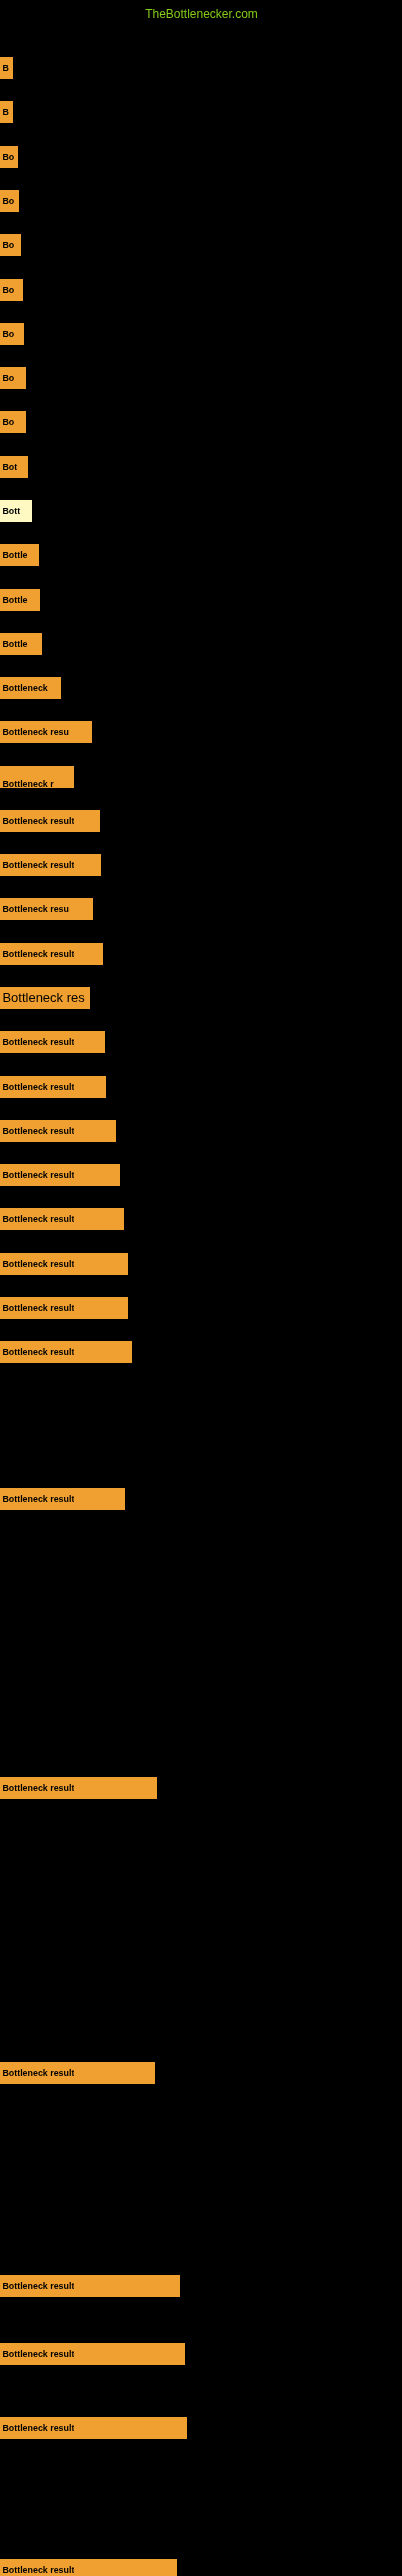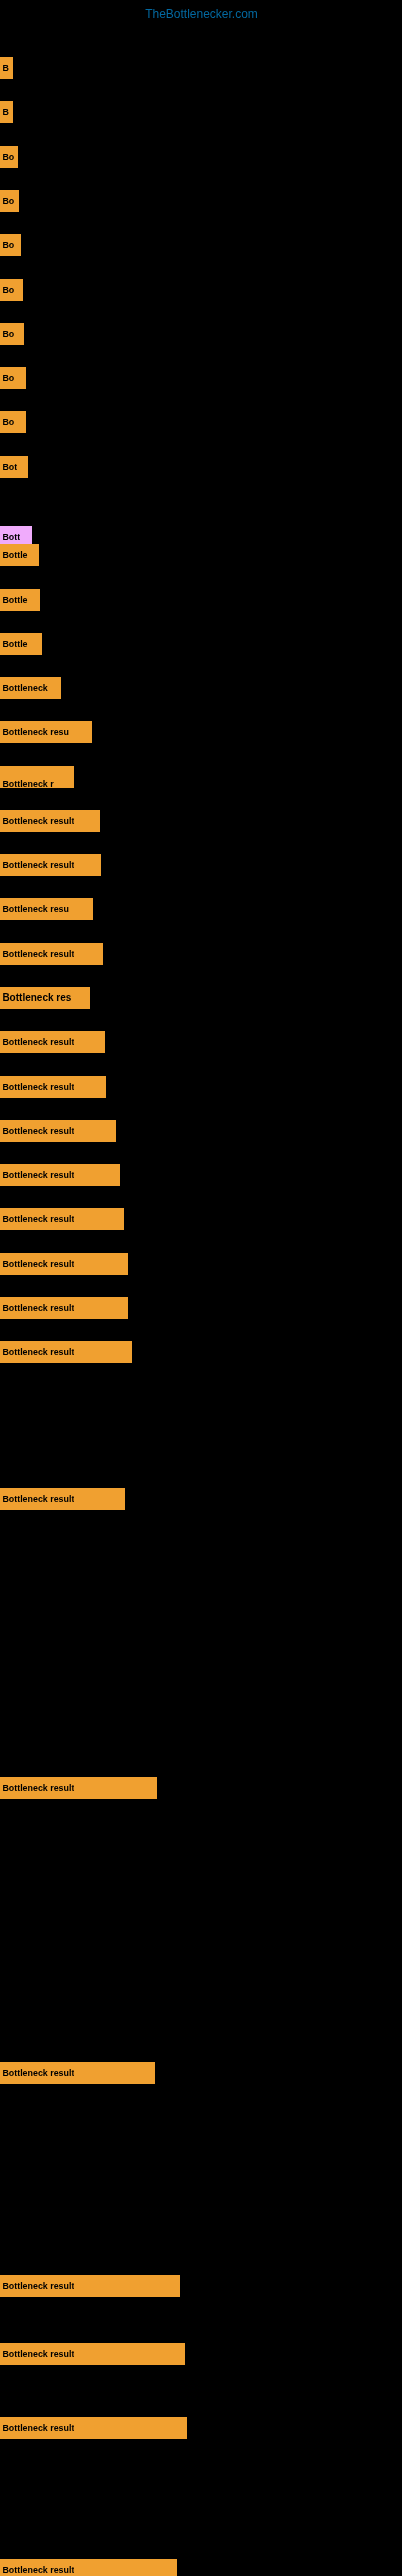--- a/index.html
+++ b/index.html
@@ -14,21 +14,21 @@
       min-height: 2576px;
       font-family: Arial, sans-serif;
       position: relative;
       overflow-x: hidden;
     }
   </style>
 </head>
 <body>
 
 <div style="text-align:center; padding: 6.4px 0 3.2px 0;">
-  <span style="color:#0369a1; font-size:12px; font-family:Arial,sans-serif;">TheBottlenecker.com</span>
+  <span style="color:#84cc16; font-size:12px; font-family:Arial,sans-serif;">TheBottlenecker.com</span>
 </div>
 
 <div style="position:relative; width:403px; height:2576px;">
 <div style="position: absolute; top: 32px; left: 0px; width: 13px; height: 22.5px; background-color: rgb(240, 160, 48); display: flex; align-items: center; padding: 0px 2.4px; overflow: hidden;">
       <span style="color: rgb(0, 0, 0); font-size: 8.9px; font-weight: bold; font-family: Arial, sans-serif; white-space: nowrap; overflow: hidden;">B</span>
     </div>
     <div style="position: absolute; top: 76px; left: 0px; width: 13px; height: 22.5px; background-color: rgb(240, 160, 48); display: flex; align-items: center; padding: 0px 2.4px; overflow: hidden;">
       <span style="color: rgb(0, 0, 0); font-size: 8.9px; font-weight: bold; font-family: Arial, sans-serif; white-space: nowrap; overflow: hidden;">B</span>
     </div>
     <div style="position: absolute; top: 121px; left: 0px; width: 17.7px; height: 22.5px; background-color: rgb(240, 160, 48); display: flex; align-items: center; padding: 0px 2.4px; overflow: hidden;">
@@ -48,21 +48,21 @@
     </div>
     <div style="position: absolute; top: 342px; left: 0px; width: 26px; height: 22.5px; background-color: rgb(240, 160, 48); display: flex; align-items: center; padding: 0px 2.4px; overflow: hidden;">
       <span style="color: rgb(0, 0, 0); font-size: 8.9px; font-weight: bold; font-family: Arial, sans-serif; white-space: nowrap; overflow: hidden;">Bo</span>
     </div>
     <div style="position: absolute; top: 386px; left: 0px; width: 26px; height: 22.5px; background-color: rgb(240, 160, 48); display: flex; align-items: center; padding: 0px 2.4px; overflow: hidden;">
       <span style="color: rgb(0, 0, 0); font-size: 8.9px; font-weight: bold; font-family: Arial, sans-serif; white-space: nowrap; overflow: hidden;">Bo</span>
     </div>
     <div style="position: absolute; top: 431px; left: 0px; width: 28px; height: 22.5px; background-color: rgb(240, 160, 48); display: flex; align-items: center; padding: 0px 2.4px; overflow: hidden;">
       <span style="color: rgb(0, 0, 0); font-size: 8.9px; font-weight: bold; font-family: Arial, sans-serif; white-space: nowrap; overflow: hidden;">Bot</span>
     </div>
-    <div style="position: absolute; top: 501px; left: 0px; width: 32px; height: 22.5px; background-color: #f0abfc; display: flex; align-items: center; padding: 0px 2.4px; overflow: hidden;">
+    <div style="position: absolute; top: 475px; left: 0px; width: 32px; height: 22.5px; background-color: #fef9c3; display: flex; align-items: center; padding: 0px 2.4px; overflow: hidden;">
       <span style="color: rgb(0, 0, 0); font-size: 8.9px; font-weight: bold; font-family: Arial, sans-serif; white-space: nowrap; overflow: hidden;">Bott</span>
     </div>
     <div style="position: absolute; top: 519px; left: 0px; width: 39px; height: 22.5px; background-color: rgb(240, 160, 48); display: flex; align-items: center; padding: 0px 2.4px; overflow: hidden;">
       <span style="color: rgb(0, 0, 0); font-size: 8.9px; font-weight: bold; font-family: Arial, sans-serif; white-space: nowrap; overflow: hidden;">Bottle</span>
     </div>
     <div style="position: absolute; top: 564px; left: 0px; width: 40px; height: 22.5px; background-color: rgb(240, 160, 48); display: flex; align-items: center; padding: 0px 2.4px; overflow: hidden;">
       <span style="color: rgb(0, 0, 0); font-size: 8.9px; font-weight: bold; font-family: Arial, sans-serif; white-space: nowrap; overflow: hidden;">Bottle</span>
     </div>
     <div style="position: absolute; top: 608px; left: 0px; width: 42px; height: 22.5px; background-color: rgb(240, 160, 48); display: flex; align-items: center; padding: 0px 2.4px; overflow: hidden;">
       <span style="color: rgb(0, 0, 0); font-size: 8.9px; font-weight: bold; font-family: Arial, sans-serif; white-space: nowrap; overflow: hidden;">Bottle</span>
@@ -82,21 +82,21 @@
     <div style="position: absolute; top: 829px; left: 0px; width: 101px; height: 22.5px; background-color: rgb(240, 160, 48); display: flex; align-items: center; padding: 0px 2.4px; overflow: hidden;">
       <span style="color: rgb(0, 0, 0); font-size: 8.9px; font-weight: bold; font-family: Arial, sans-serif; white-space: nowrap; overflow: hidden;">Bottleneck result</span>
     </div>
     <div style="position: absolute; top: 873px; left: 0px; width: 93px; height: 22.5px; background-color: rgb(240, 160, 48); display: flex; align-items: center; padding: 0px 2.4px; overflow: hidden;">
       <span style="color: rgb(0, 0, 0); font-size: 8.9px; font-weight: bold; font-family: Arial, sans-serif; white-space: nowrap; overflow: hidden;">Bottleneck resu</span>
     </div>
     <div style="position: absolute; top: 918px; left: 0px; width: 103px; height: 22.5px; background-color: rgb(240, 160, 48); display: flex; align-items: center; padding: 0px 2.4px; overflow: hidden;">
       <span style="color: rgb(0, 0, 0); font-size: 8.9px; font-weight: bold; font-family: Arial, sans-serif; white-space: nowrap; overflow: hidden;">Bottleneck result</span>
     </div>
     <div style="position: absolute; top: 962px; left: 0px; width: 90px; height: 22.5px; background-color: rgb(240, 160, 48); display: flex; align-items: center; padding: 0px 2.4px; overflow: hidden;">
-      <span style="color: rgb(0, 0, 0); font-size: 10px; font-weight: bold; font-family: Arial, sans-serif; white-space: nowrap; overflow: hidden; text-align: right;">Bottleneck res</span>
+      <span style="color: rgb(0, 0, 0); font-size: 13px; font-weight: normal; font-family: Arial, sans-serif; white-space: nowrap; overflow: hidden; text-align: right;">Bottleneck res</span>
     </div>
     <div style="position: absolute; top: 1006px; left: 0px; width: 105px; height: 22.5px; background-color: rgb(240, 160, 48); display: flex; align-items: center; padding: 0px 2.4px; overflow: hidden;">
       <span style="color: rgb(0, 0, 0); font-size: 8.9px; font-weight: bold; font-family: Arial, sans-serif; white-space: nowrap; overflow: hidden;">Bottleneck result</span>
     </div>
     <div style="position: absolute; top: 1051px; left: 0px; width: 106px; height: 22.5px; background-color: rgb(240, 160, 48); display: flex; align-items: center; padding: 0px 2.4px; overflow: hidden;">
       <span style="color: rgb(0, 0, 0); font-size: 8.9px; font-weight: bold; font-family: Arial, sans-serif; white-space: nowrap; overflow: hidden;">Bottleneck result</span>
     </div>
     <div style="position: absolute; top: 1095px; left: 0px; width: 116px; height: 22.5px; background-color: rgb(240, 160, 48); display: flex; align-items: center; padding: 0px 2.4px; overflow: hidden;">
       <span style="color: rgb(0, 0, 0); font-size: 8.9px; font-weight: bold; font-family: Arial, sans-serif; white-space: nowrap; overflow: hidden;">Bottleneck result</span>
     </div>

